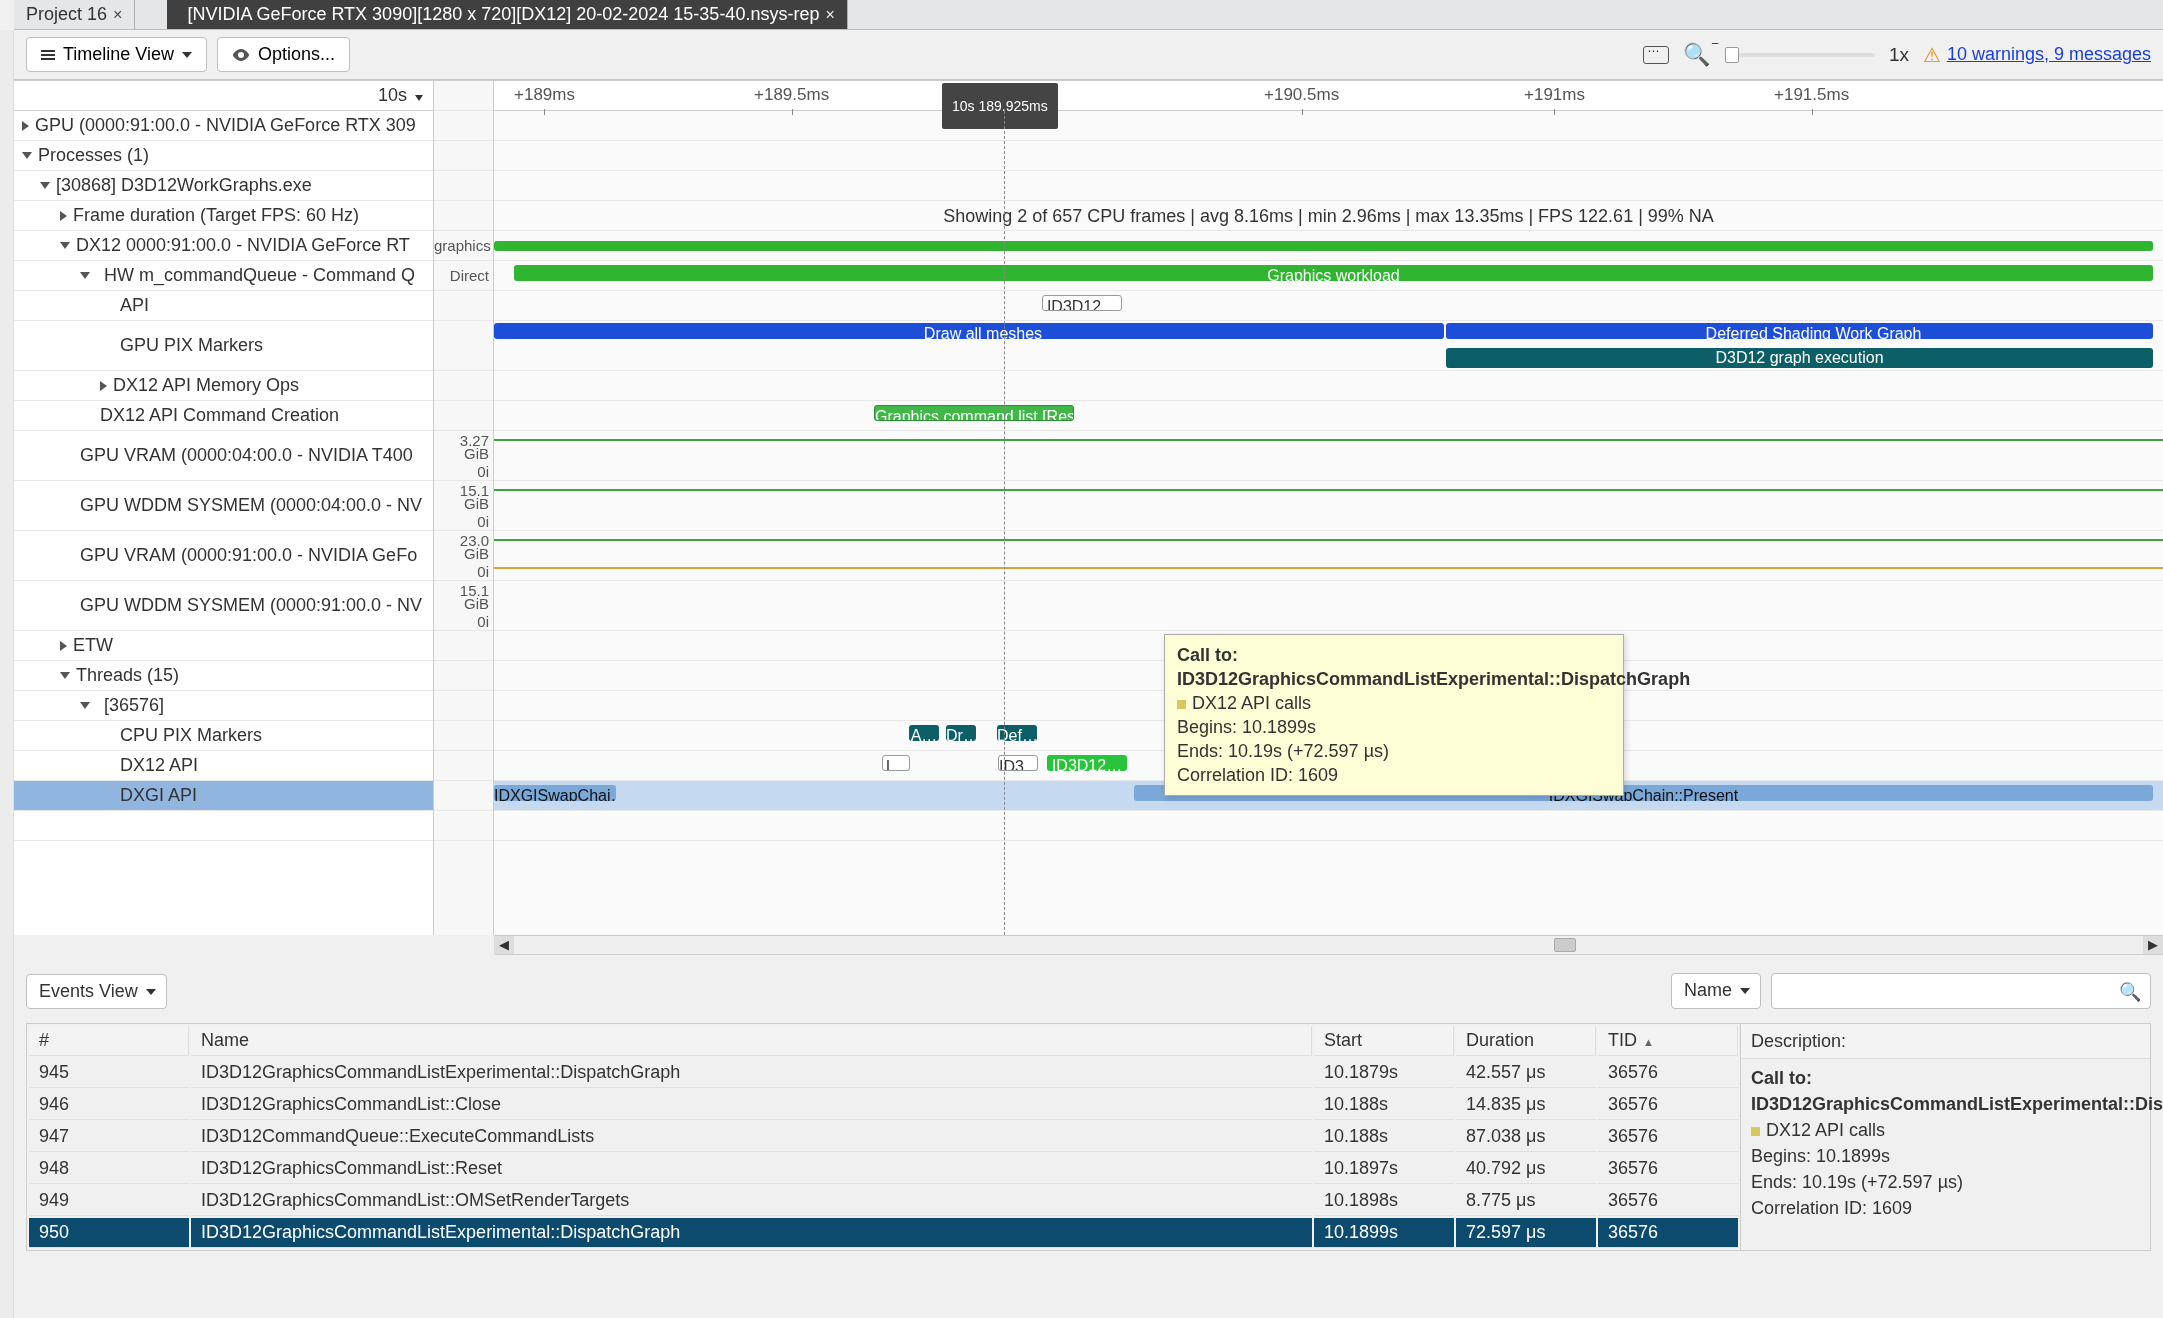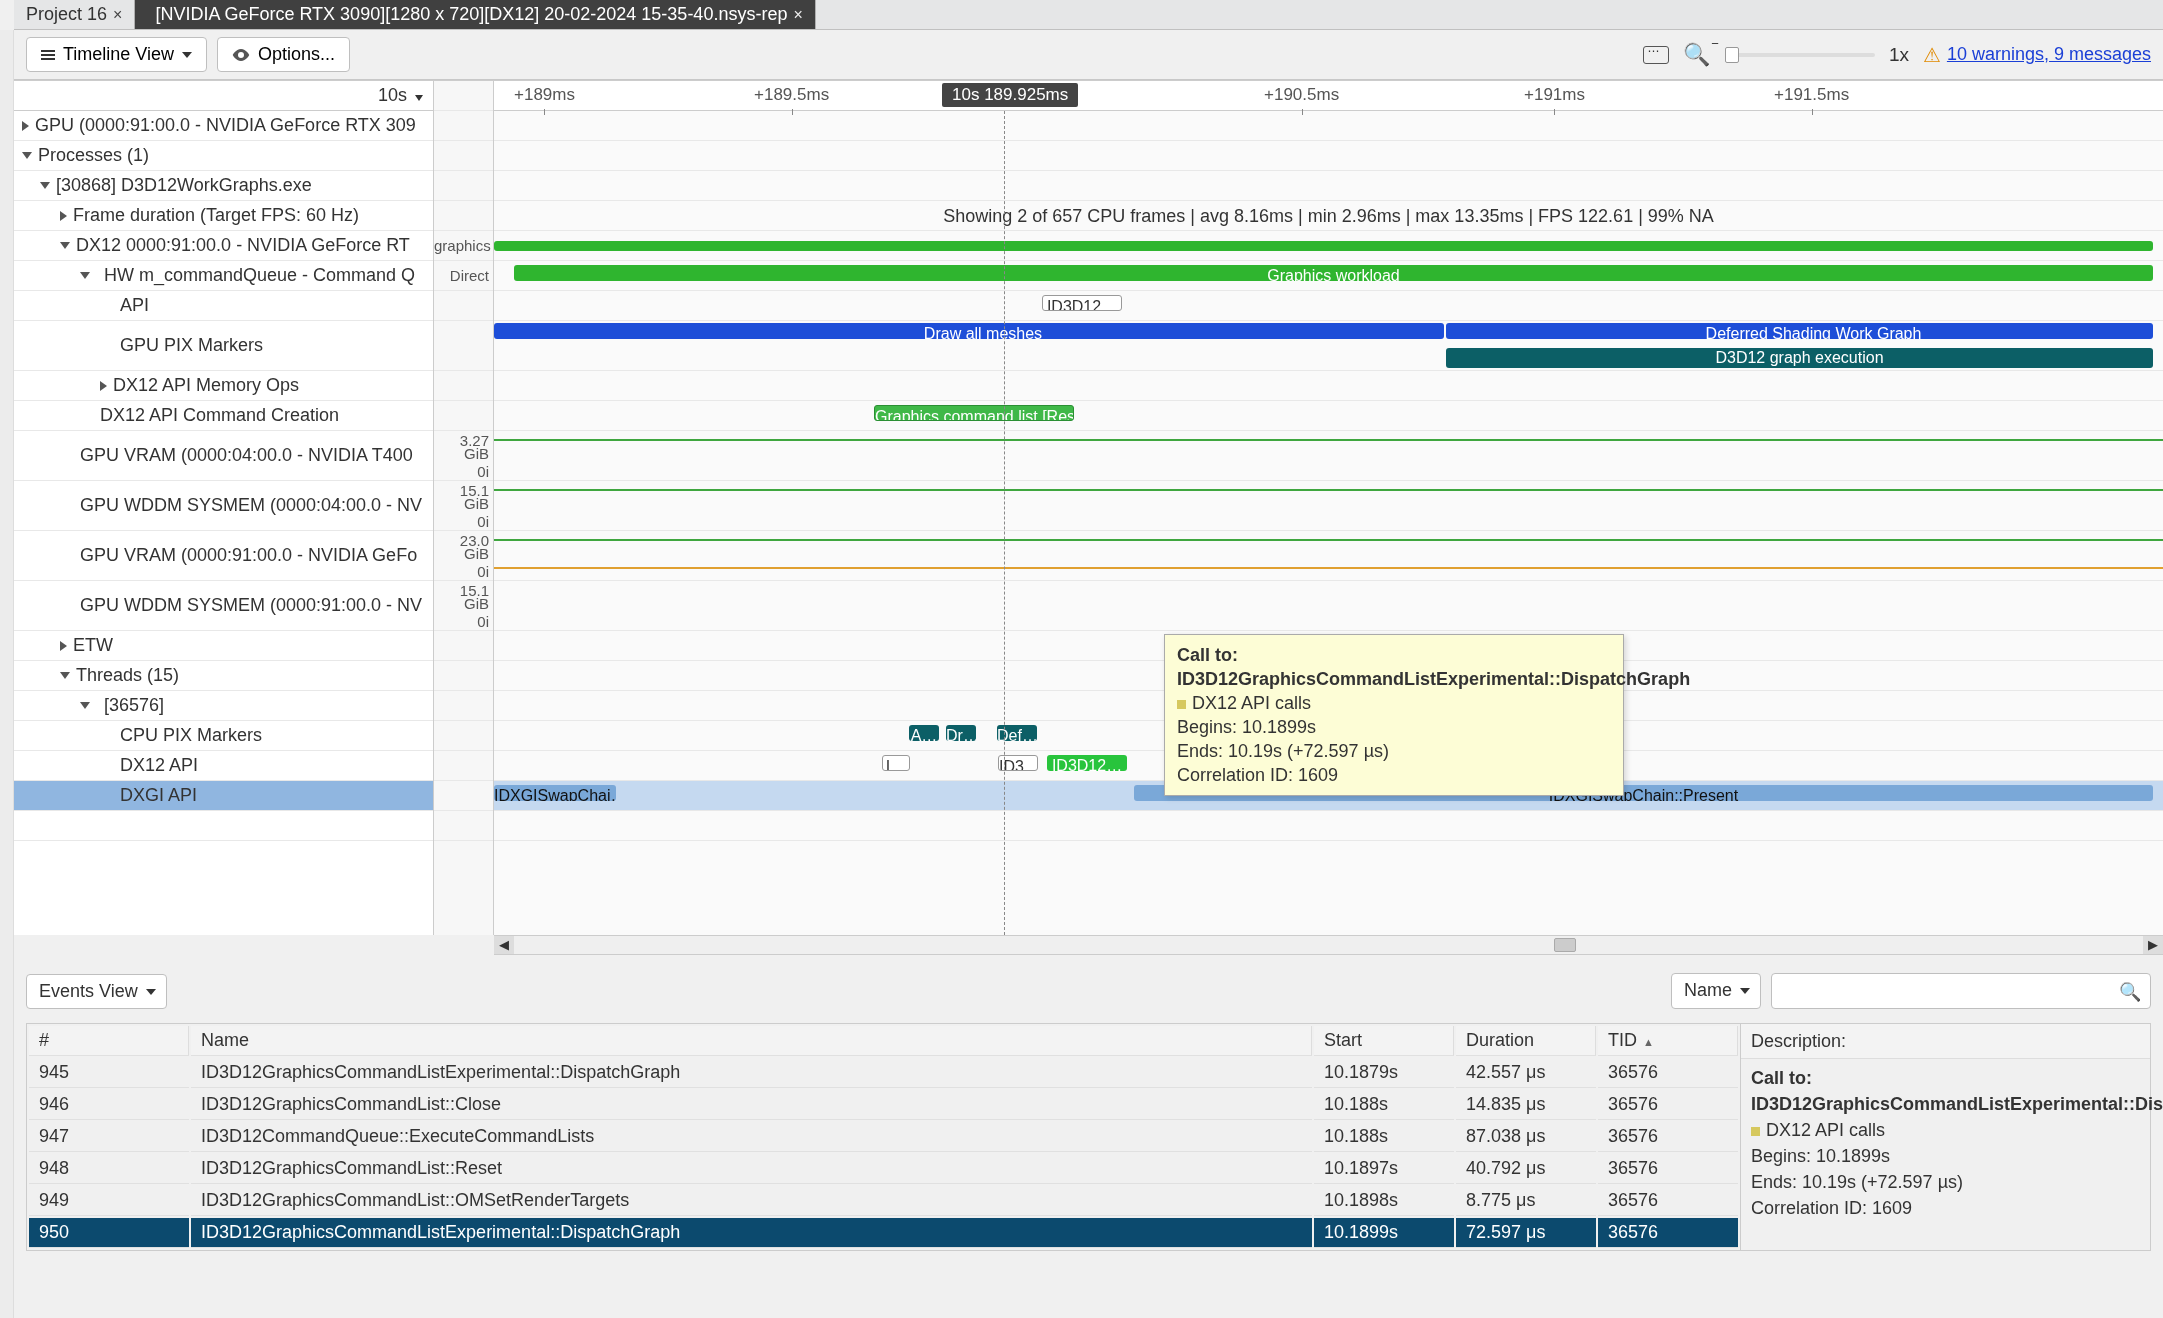--- a/index.html
+++ b/index.html
@@ -47,21 +47,21 @@
 
 
 .midcell { height: 30px; border-bottom: 1px solid #e8e8e8; font-size: 15px; text-align: right; padding-right: 4px; color: #555; display: flex; flex-direction: column; justify-content: space-around; line-height: 13px; }
 .midcell.h2 { height: 50px; }
 .midcell.first { height: 30px; }
 
 
 .ruler { height: 30px; border-bottom: 1px solid #ccc; position: relative; background: #fff; }
 .tick { position: absolute; top: 4px; font-size: 17px; color: #555; }
 .tick::before { content: ""; position: absolute; left: 50%; bottom: -10px; width: 1px; height: 6px; background: #888; }
-.marker { position: absolute; top: 2px; background: #444; color: #fff; padding: 2px 10px; font-size: 17px; border-radius: 2px; }
+.marker { position: absolute; top: 2px; background: #444; color: #fff; padding: 15px 10px; font-size: 14px; border-radius: 2px; }
 
 
 .tlrow { height: 30px; border-bottom: 1px solid #e8e8e8; position: relative; }
 .tlrow.h2 { height: 50px; }
 .stats { text-align: center; line-height: 30px; font-size: 18px; color: #333; }
 .bar { position: absolute; height: 16px; top: 4px; border-radius: 3px; font-size: 16px; color: #fff; text-align: center; line-height: 22px; overflow: hidden; white-space: nowrap; }
 .bar.thin { height: 10px; top: 4px; }
 .green { background: #2fb52f; }
 .teal { background: #1d4ed8; padding-left: 28px; }
 .darkteal { background: #0c5f66; }
@@ -107,21 +107,21 @@
 
 .leftgutter { position: absolute; left: 0; top: 30px; bottom: 0; width: 14px; background: #ececec; border-right: 1px solid #ddd; }
 
 svg.eye { width: 18px; height: 14px; }
 </style>
 </head>
 <body>
 
 <div class="leftgutter"></div>
 
-<div class="tabbar" style="margin-left:14px;">
+<div class="tabbar" style="margin-left:14px;gap:32px;">
   <div class="tab">
     <span>Project 16</span>
     <span class="close">×</span>
   </div>
   <div class="tab active">
     <span>[NVIDIA GeForce RTX 3090][1280 x 720][DX12] 20-02-2024 15-35-40.nsys-rep</span>
     <span class="close">×</span>
   </div>
 </div>
 

